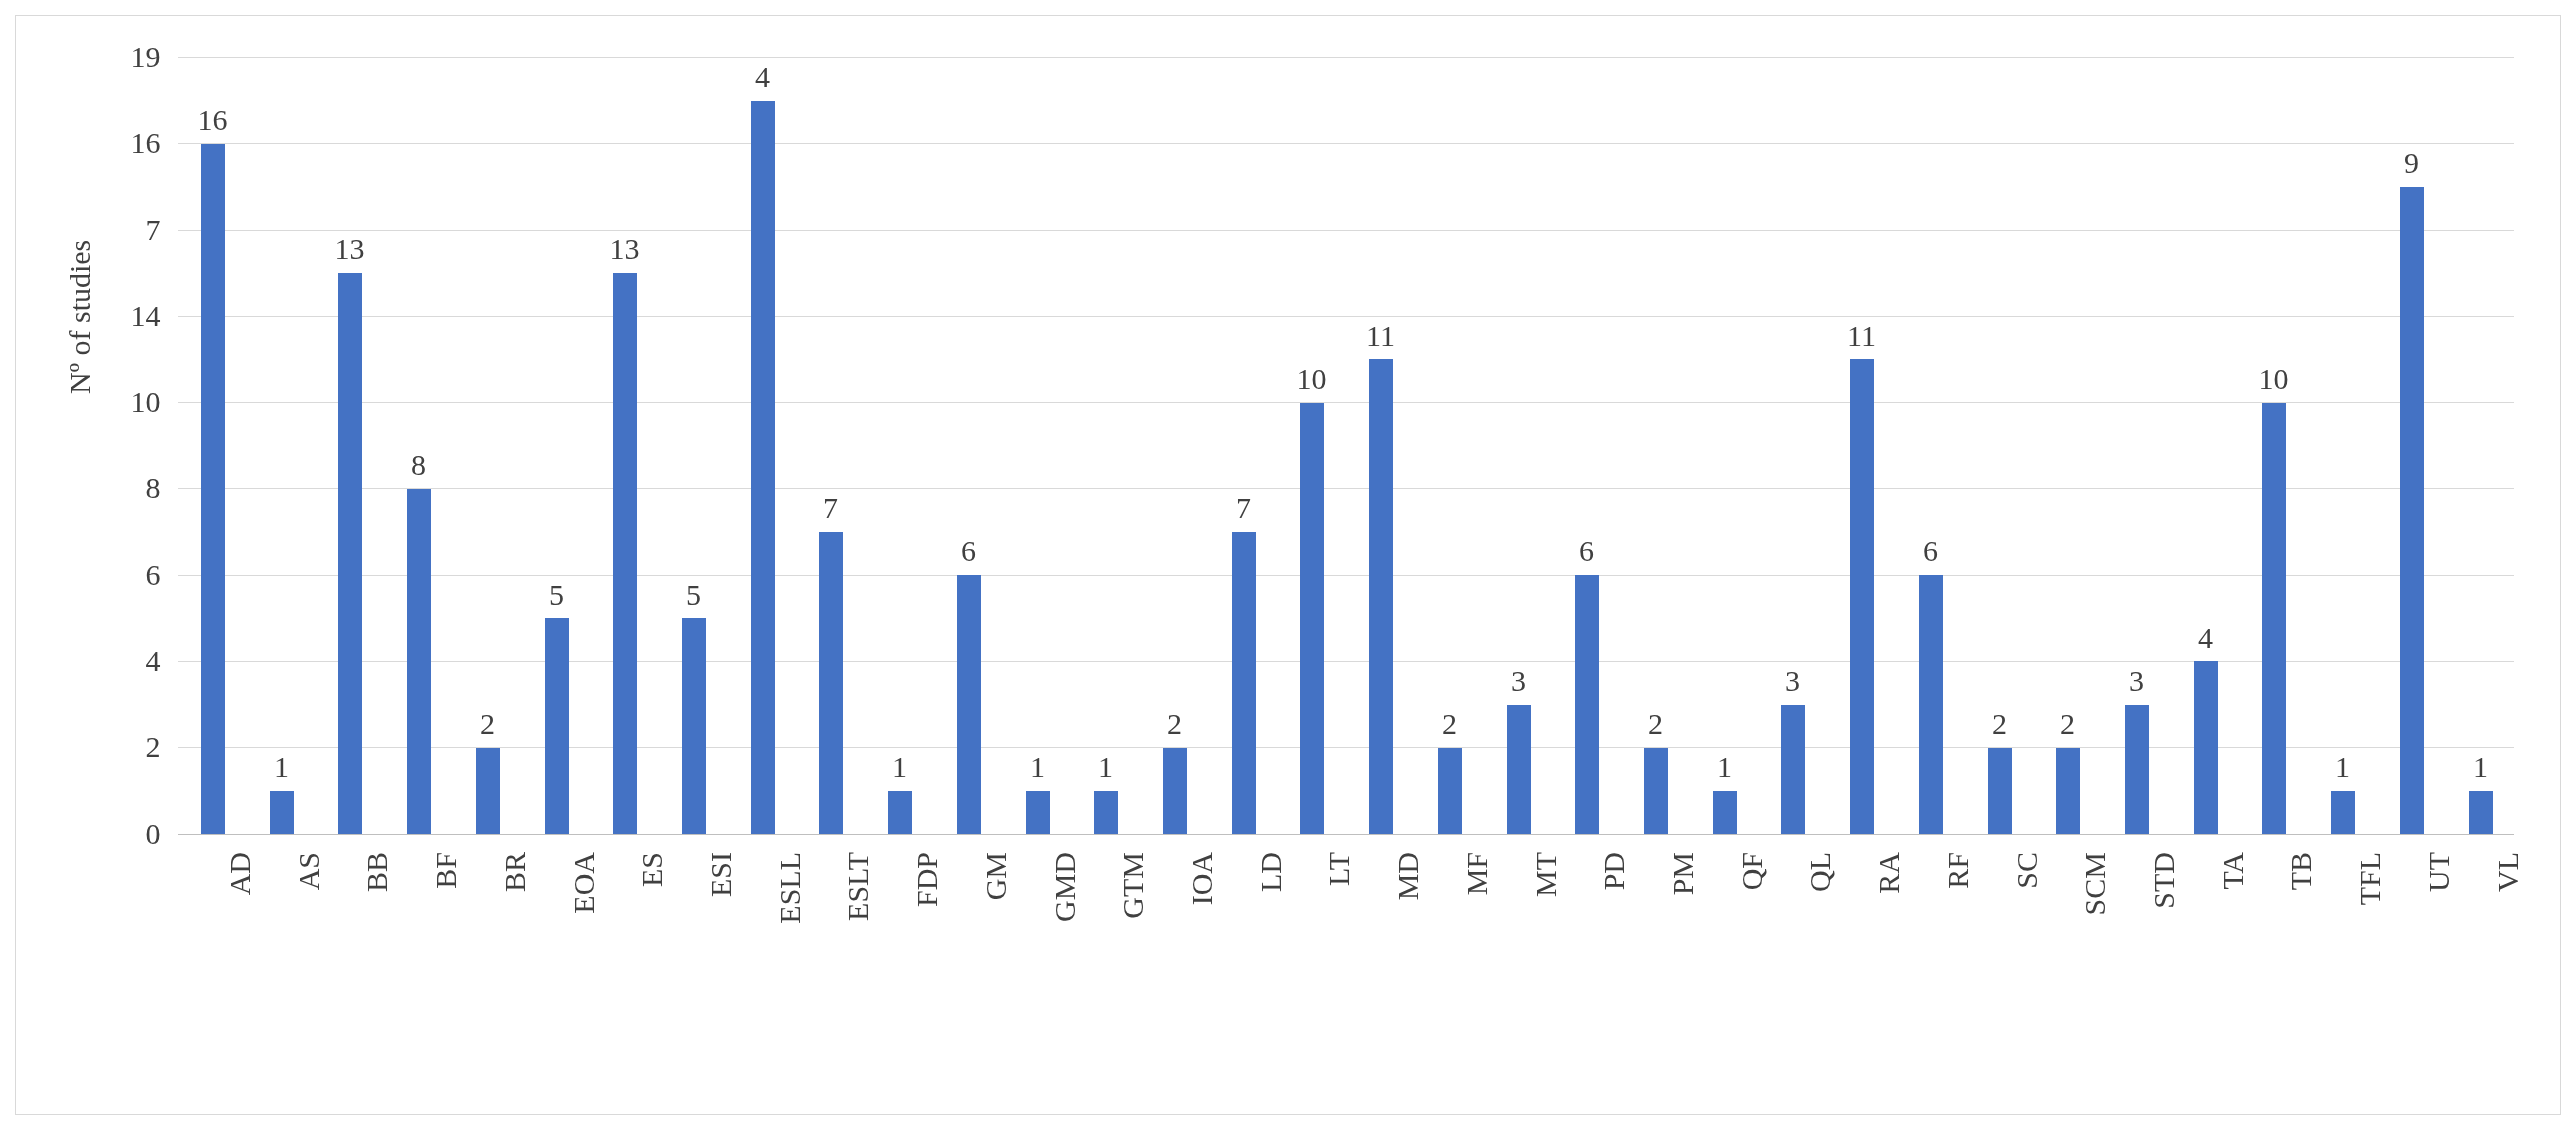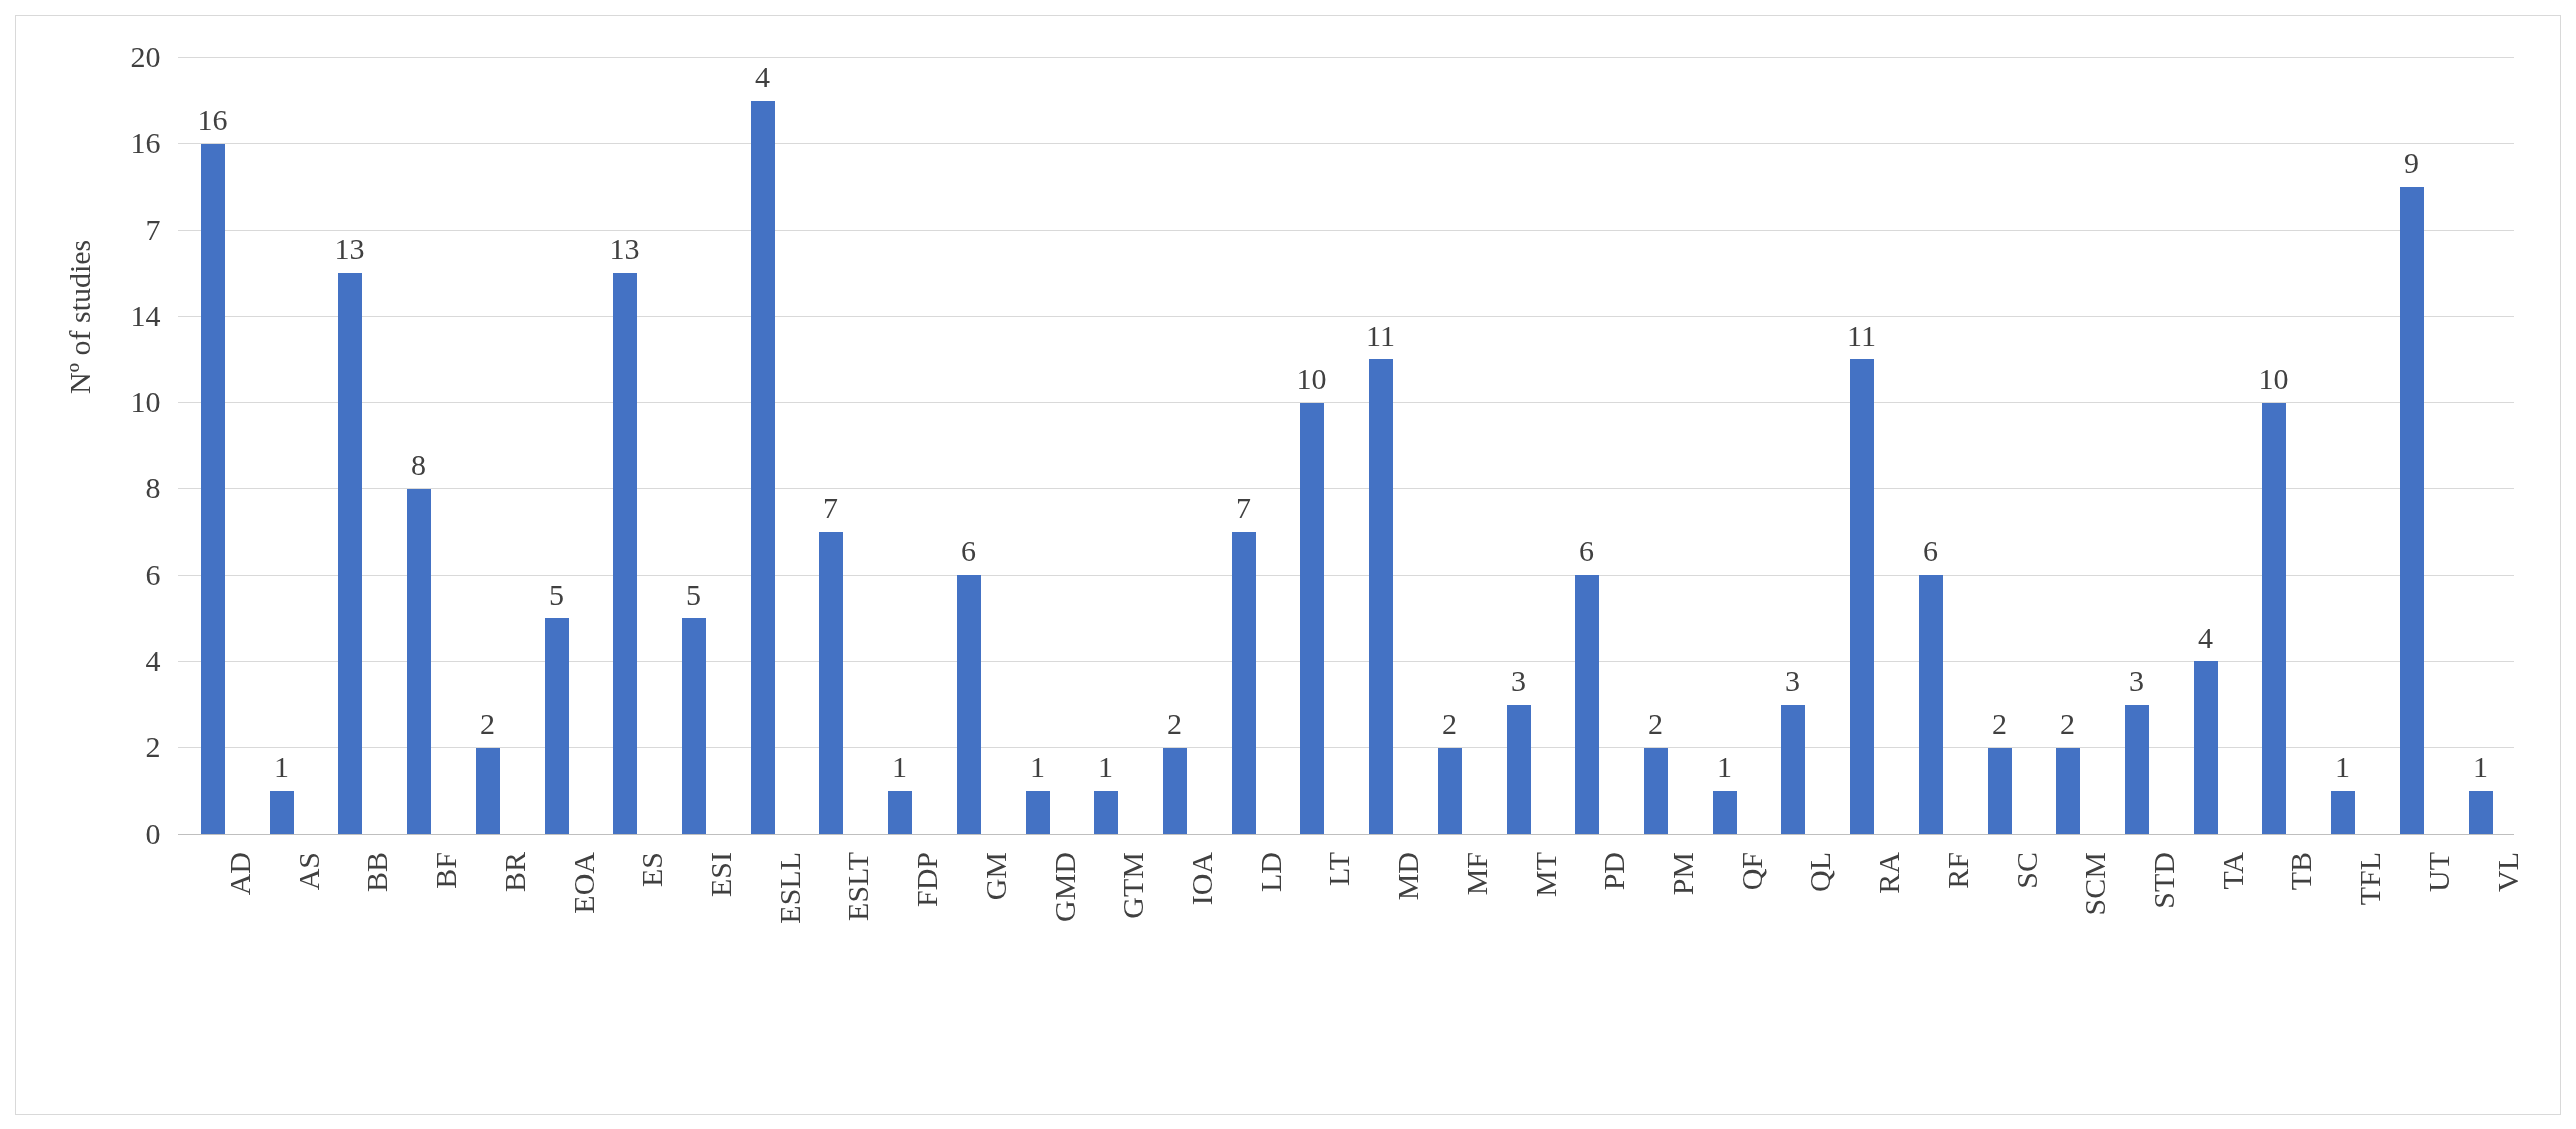--- a/index.html
+++ b/index.html
@@ -149,21 +149,21 @@
             <div class="gridline" style="top: 259px;">
               <div class="ytick">14</div>
             </div>
             <div class="gridline" style="top: 173px;">
               <div class="ytick">7</div>
             </div>
             <div class="gridline" style="top: 86px;">
               <div class="ytick">16</div>
             </div>
             <div class="gridline" style="top: 0px;">
-              <div class="ytick">20</div>
+              <div class="ytick">19</div>
             </div>
           </div>
         <div class="bars" id="bars">
             <div class="bar-slot" style="left: 0px; width: 69px;">
               <div class="bar" title="AD: 16" style="height: 690px; background: rgb(68, 114, 196);"></div>
               <div class="bar-value" style="bottom: 697px;">16</div>
               <div class="xtick" style="left: 45px;">AD</div>
             </div>
             <div class="bar-slot" style="left: 69px; width: 69px;">
               <div class="bar" title="AS: 1" style="height: 43px; background: rgb(68, 114, 196);"></div>

